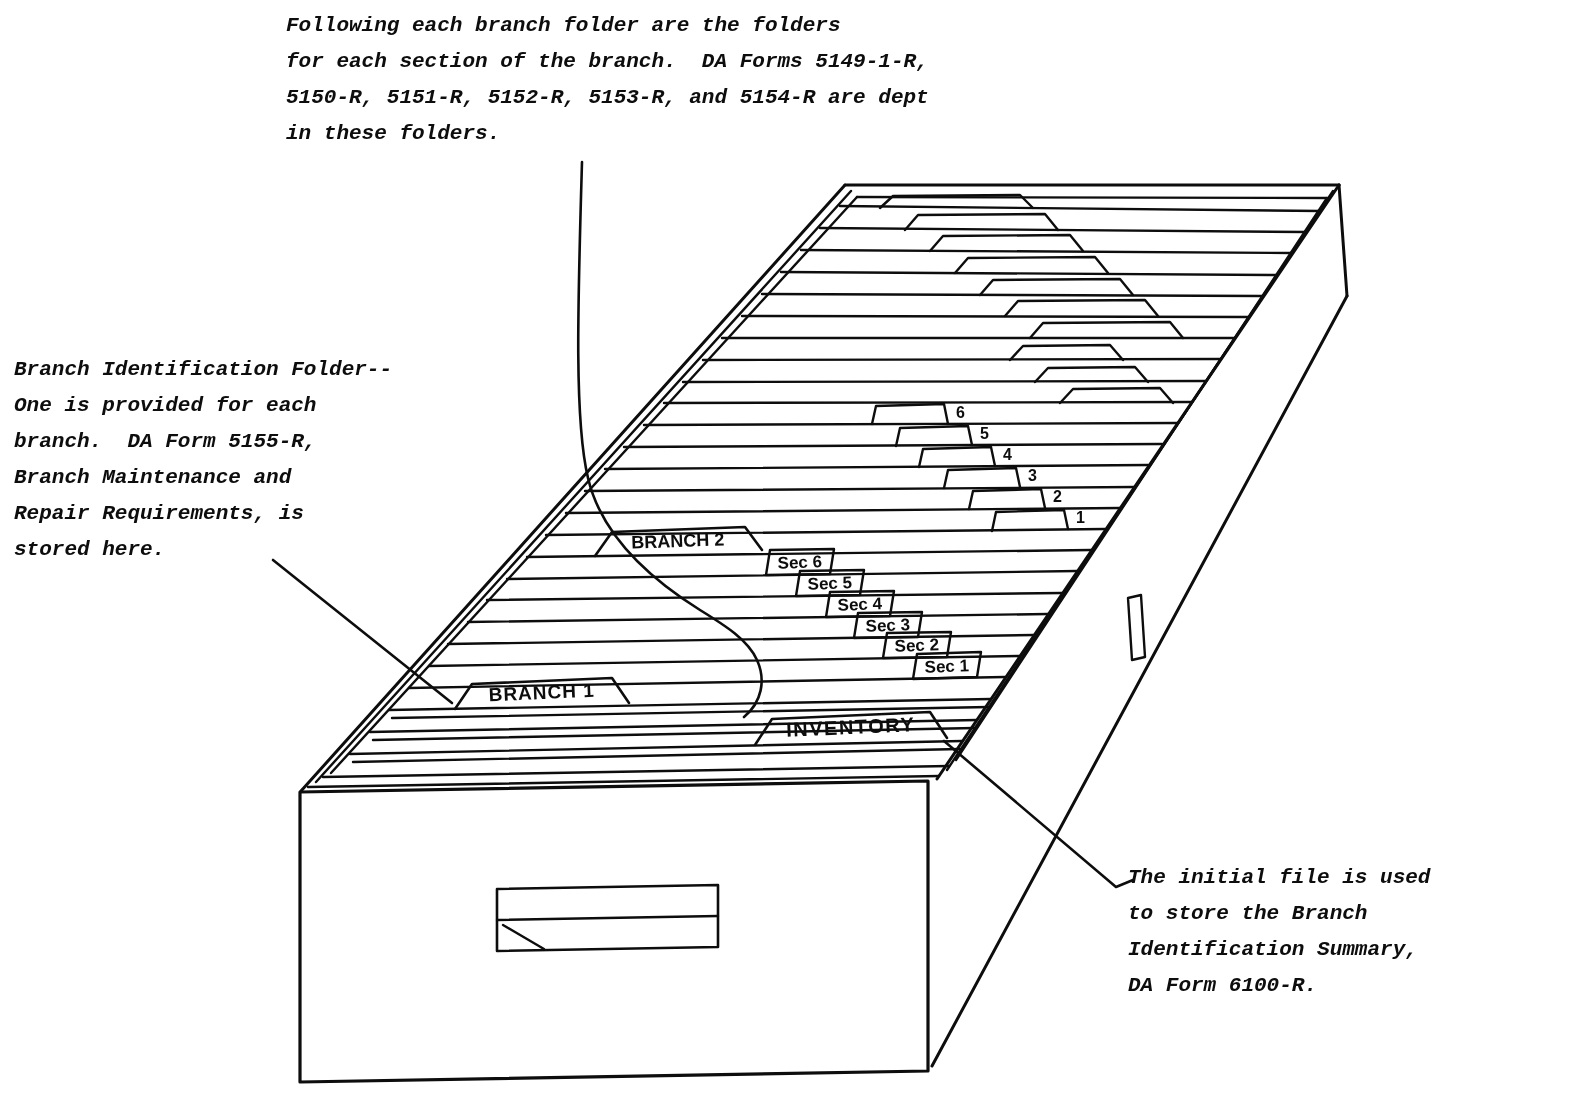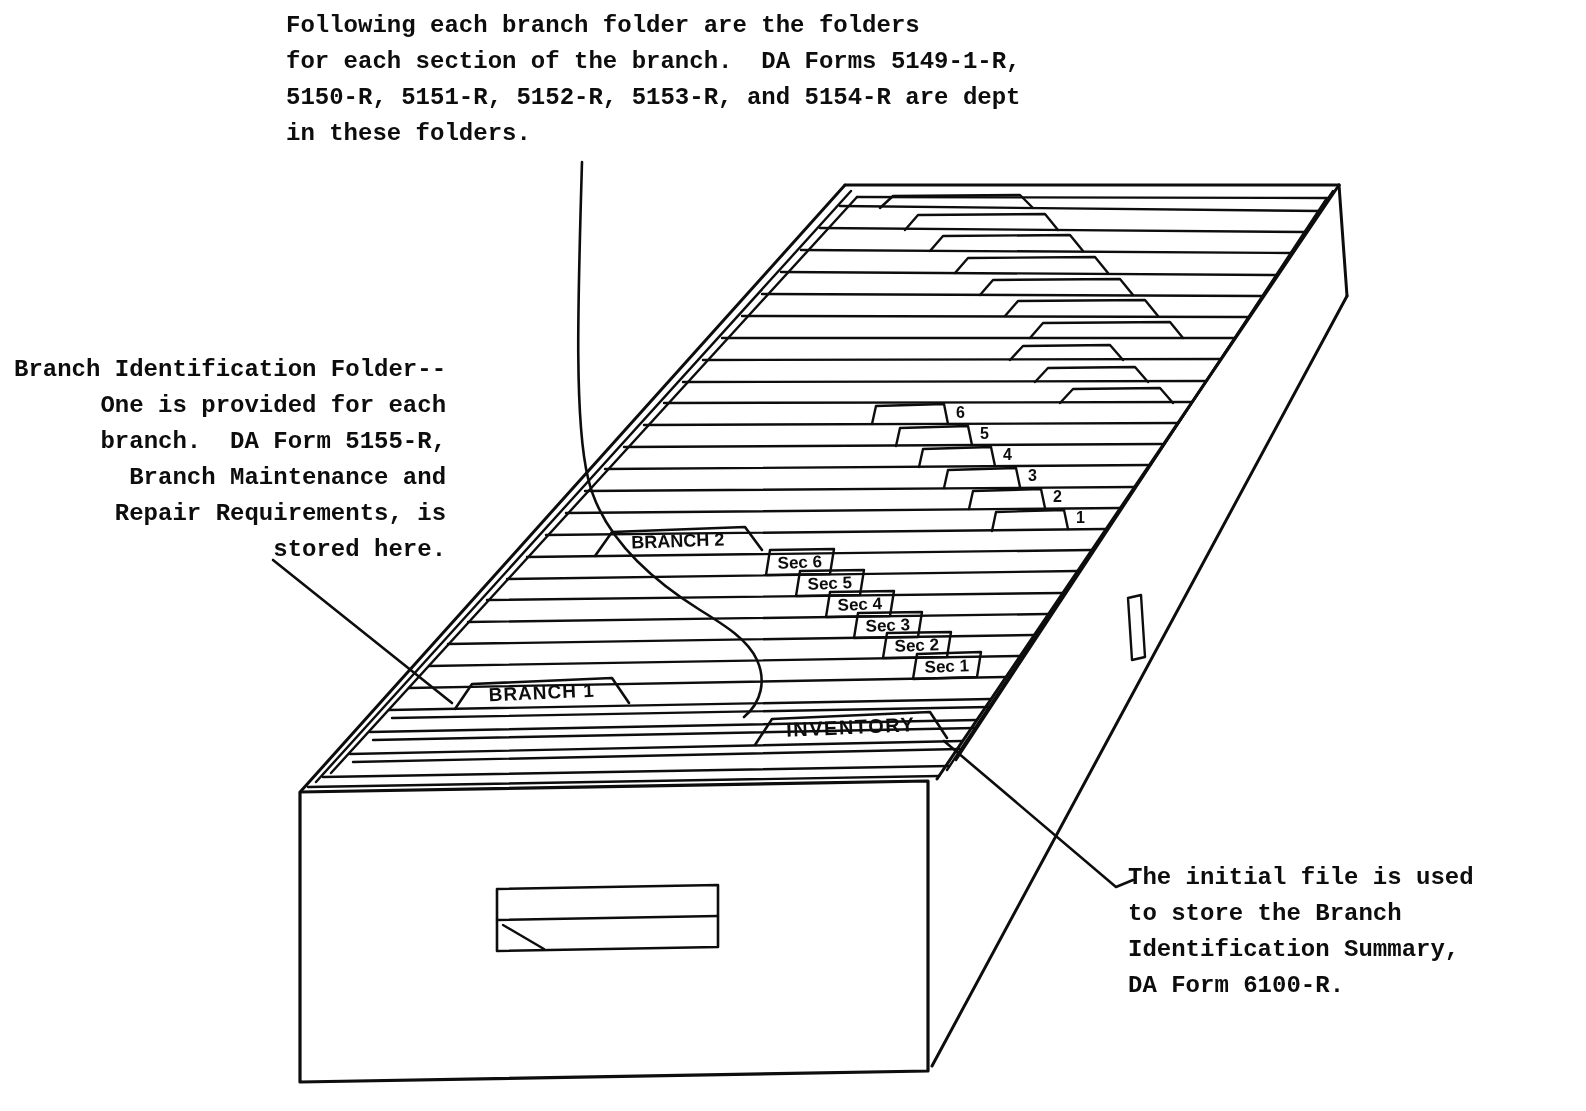--- a/index.html
+++ b/index.html
@@ -5,25 +5,26 @@
   html,body{margin:0;padding:0;}
   body{
     width:1586px;height:1111px;position:relative;overflow:hidden;
     background:var(--paper,#ffffff);
     font-family:"Liberation Sans",sans-serif;
   }
   .page{position:absolute;inset:0;}
   .note{
     position:absolute;white-space:pre;
     font-family:"Liberation Mono","DejaVu Sans Mono",monospace;
-    font-weight:700;font-size:24px;line-height:36px;
+    font-weight:700;font-size:21px;line-height:36px;
     color:var(--ink,#0d0d0d);
+    font-style:italic;
   }
   #note-top{left:286px;top:8px;}
-  #note-left{left:14px;top:352px;text-align:right;}
+  #note-left{left:14px;top:352px;}
   #note-br{left:1128px;top:860px;}
   svg{position:absolute;left:0;top:0;}
   .ln{stroke:var(--ink,#0d0d0d);fill:none;stroke-linecap:round;stroke-linejoin:round;}
   .w2{stroke-width:2.4;}
   .w25{stroke-width:2.6;}
   .w3{stroke-width:3;}
   .panel{fill:#ffffff;stroke:var(--ink,#0d0d0d);stroke-width:3.2;stroke-linejoin:round;}
   .tabtext{
     font-family:"Liberation Sans",sans-serif;font-weight:700;
     fill:var(--ink,#0d0d0d);

